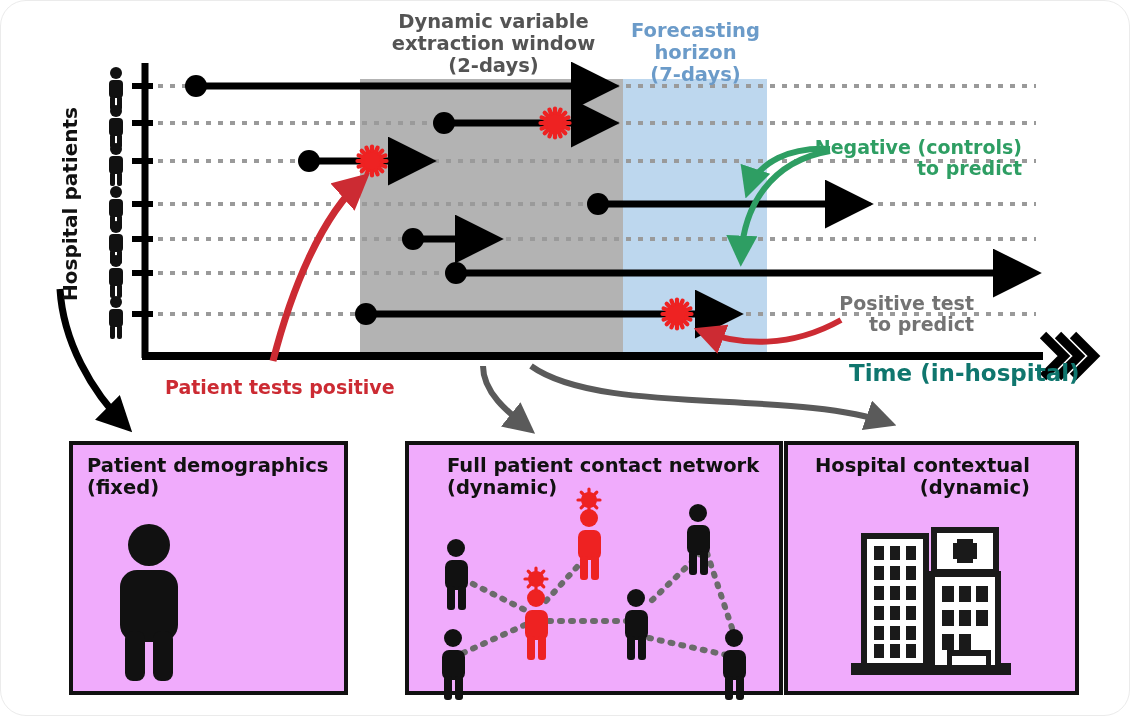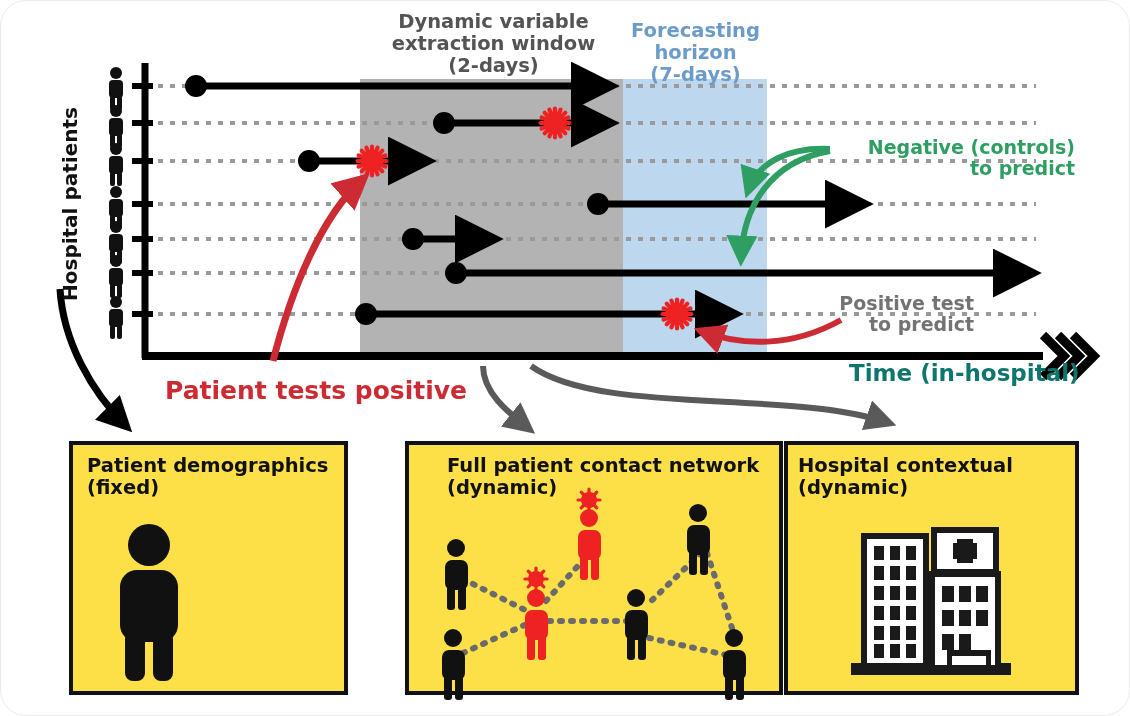--- a/index.html
+++ b/index.html
@@ -7,26 +7,26 @@
        font-family:"DejaVu Sans","Liberation Sans",sans-serif;}
   #canvas{position:relative;width:1130px;height:716px;background:#fff;
           border:1px solid #ebebeb;border-radius:26px;box-sizing:border-box;overflow:hidden;}
   svg.layer{position:absolute;left:0;top:0;width:1130px;height:716px;overflow:visible;}
   .txt{position:absolute;font-weight:bold;line-height:1.12;white-space:pre;}
   .ctr{text-align:center;}
   .dyn-win{color:#545454;font-size:19.5px;}
   .fore{color:#6b9bc9;font-size:19.5px;margin-top:9px;}
   .neg{color:#2e9e63;font-size:19px;text-align:right;}
   .pos{color:#737373;font-size:19px;text-align:right;}
-  .ptp{color:#cc2b33;font-size:25px;}
+  .ptp{color:#cc2b33;font-size:19px;}
   .timelbl{color:#0f766e;font-size:23px;}
   .hp-label{color:#111;font-size:20px;transform:rotate(-90deg);transform-origin:left top;}
   .boxtitle{color:#111;font-size:19.5px;}
   .demolist{color:#111;font-size:18px;line-height:1.32;}
-  .box{position:absolute;background:#fde047;border:4px solid #111;box-sizing:border-box;}
+  .box{position:absolute;background:#f0abfc;border:4px solid #111;box-sizing:border-box;}
 </style>
 </head>
 <body>
 
 <div id="canvas">
 
   <svg class="layer">
     <rect x="359" y="78" width="263" height="277" fill="#b3b3b3"></rect>
     <rect x="622" y="78" width="144" height="277" fill="#bdd7ee"></rect>
   </svg>
@@ -243,21 +243,21 @@
     <path d="M59,288 C62,340 90,390 125,425" fill="none" stroke="#000" stroke-width="7" marker-end="url(#blk)"></path>
   </svg>
 
   <div class="txt dyn-win ctr" style="left:380px;top:10px;width:225px;">Dynamic variable
 extraction window
 (2-days)</div>
   <div class="txt fore ctr" style="left:612px;top:10px;width:165px;">Forecasting
 horizon
 (7-days)</div>
 
-  <div class="txt neg" style="left:802px;top:136px;width:272px;">Negative (controls)
+  <div class="txt neg" style="left:749px;top:136px;width:272px;">Negative (controls)
 to predict</div>
   <div class="txt pos" style="left:765px;top:292px;width:208px;">Positive test
 to predict</div>
   <div class="txt ptp" style="left:164px;top:376px;">Patient tests positive</div>
   <div class="txt timelbl" style="left:848px;top:360px;">Time (in-hospital)</div>
   <div class="txt hp-label" style="left:58px;top:300px;">Hospital patients</div>
 
   <div class="box" style="left:68px;top:440px;width:279px;height:254px;">
     <div class="txt boxtitle" style="left:14px;top:10px;">Patient demographics
 (fixed)</div>
@@ -350,21 +350,21 @@
       <g transform="translate(722,628)" fill="#111">
         <circle cx="11" cy="9" r="9"></circle>
           <rect x="0" y="21" width="23" height="30" rx="7"></rect>
         <rect x="2" y="47" width="8" height="24" rx="3"></rect>
           <rect x="13" y="47" width="8" height="24" rx="3"></rect>
       </g>
     </g>
   </svg>
 
   <div class="box" style="left:783px;top:440px;width:295px;height:254px;">
-    <div class="txt boxtitle" style="left:10px;top:10px;">Hospital contextual
+    <div class="txt boxtitle" style="left:27px;top:10px;text-align:right;">Hospital contextual
 (dynamic)</div>
     <svg style="position:absolute;left:55px;top:78px;width:180px;height:155px;" viewBox="0 0 180 155">
       <g fill="#1a1a1a">
         <rect x="18" y="10" width="68" height="135"></rect>
         <rect x="86" y="48" width="72" height="97"></rect>
         <rect x="88" y="4" width="68" height="46"></rect>
         <rect x="8" y="140" width="160" height="12"></rect>
       </g>
       <g fill="#ffffff">
         <rect x="24" y="16" width="56" height="124"></rect>

